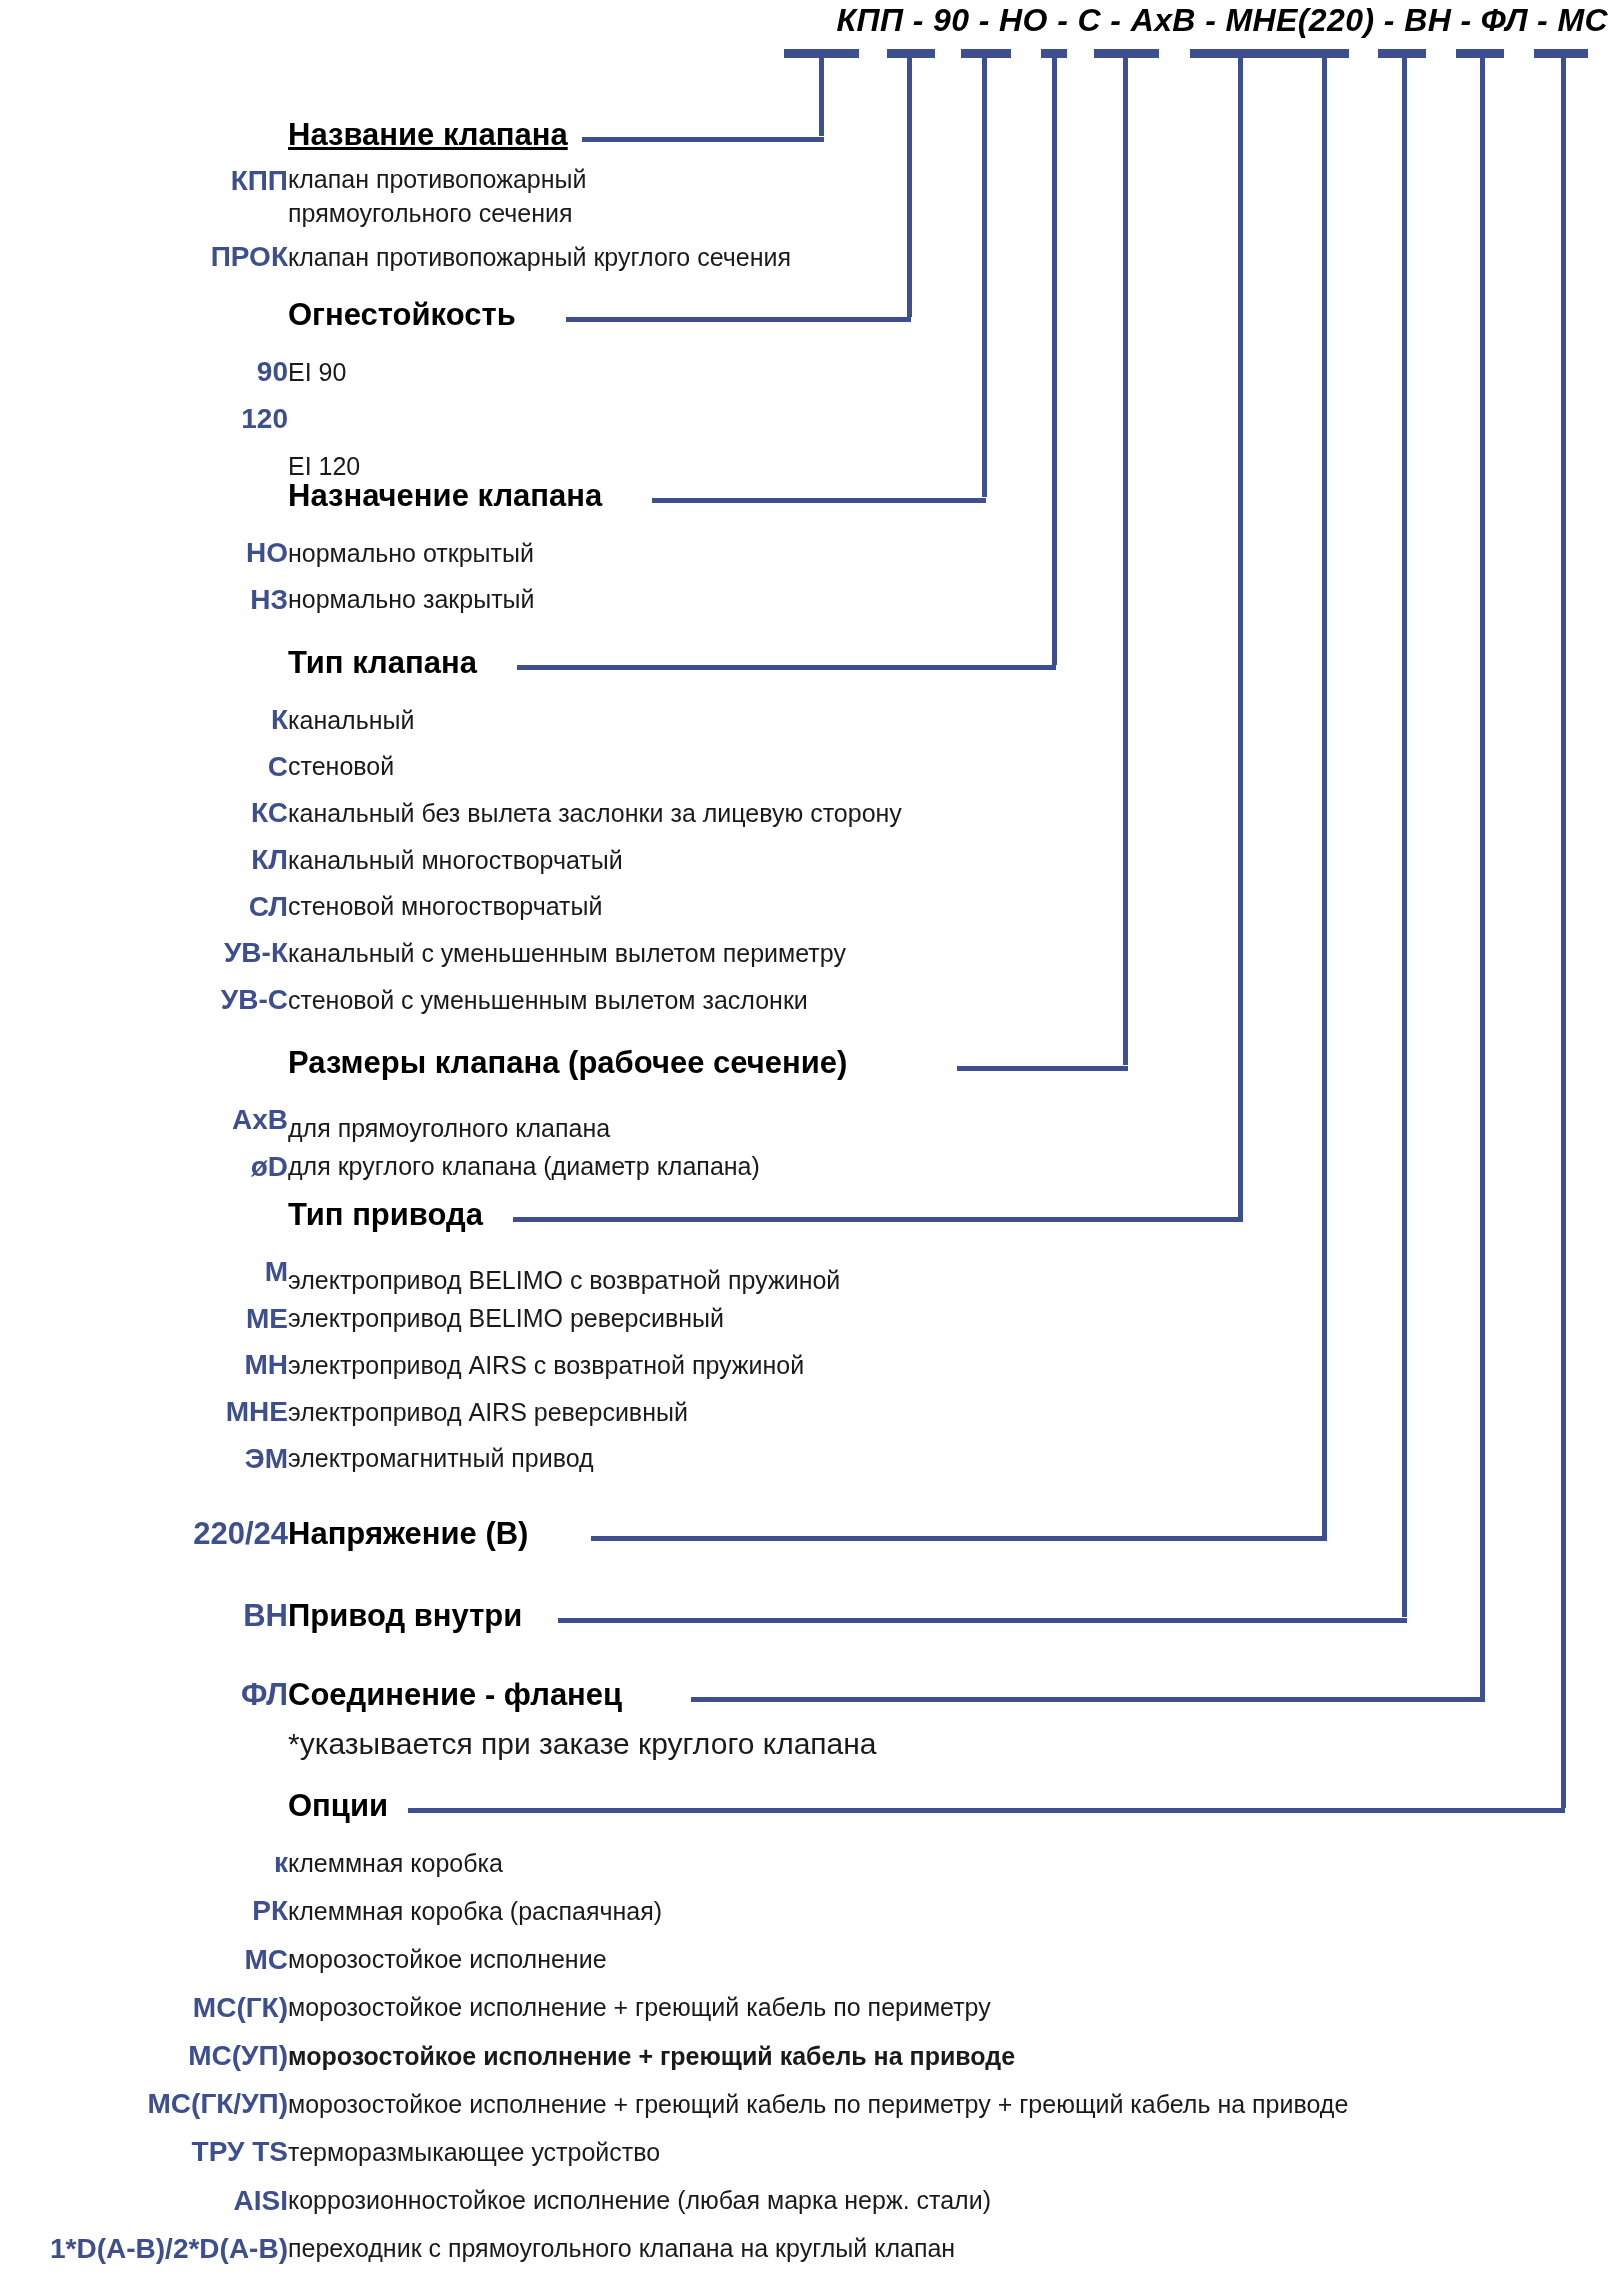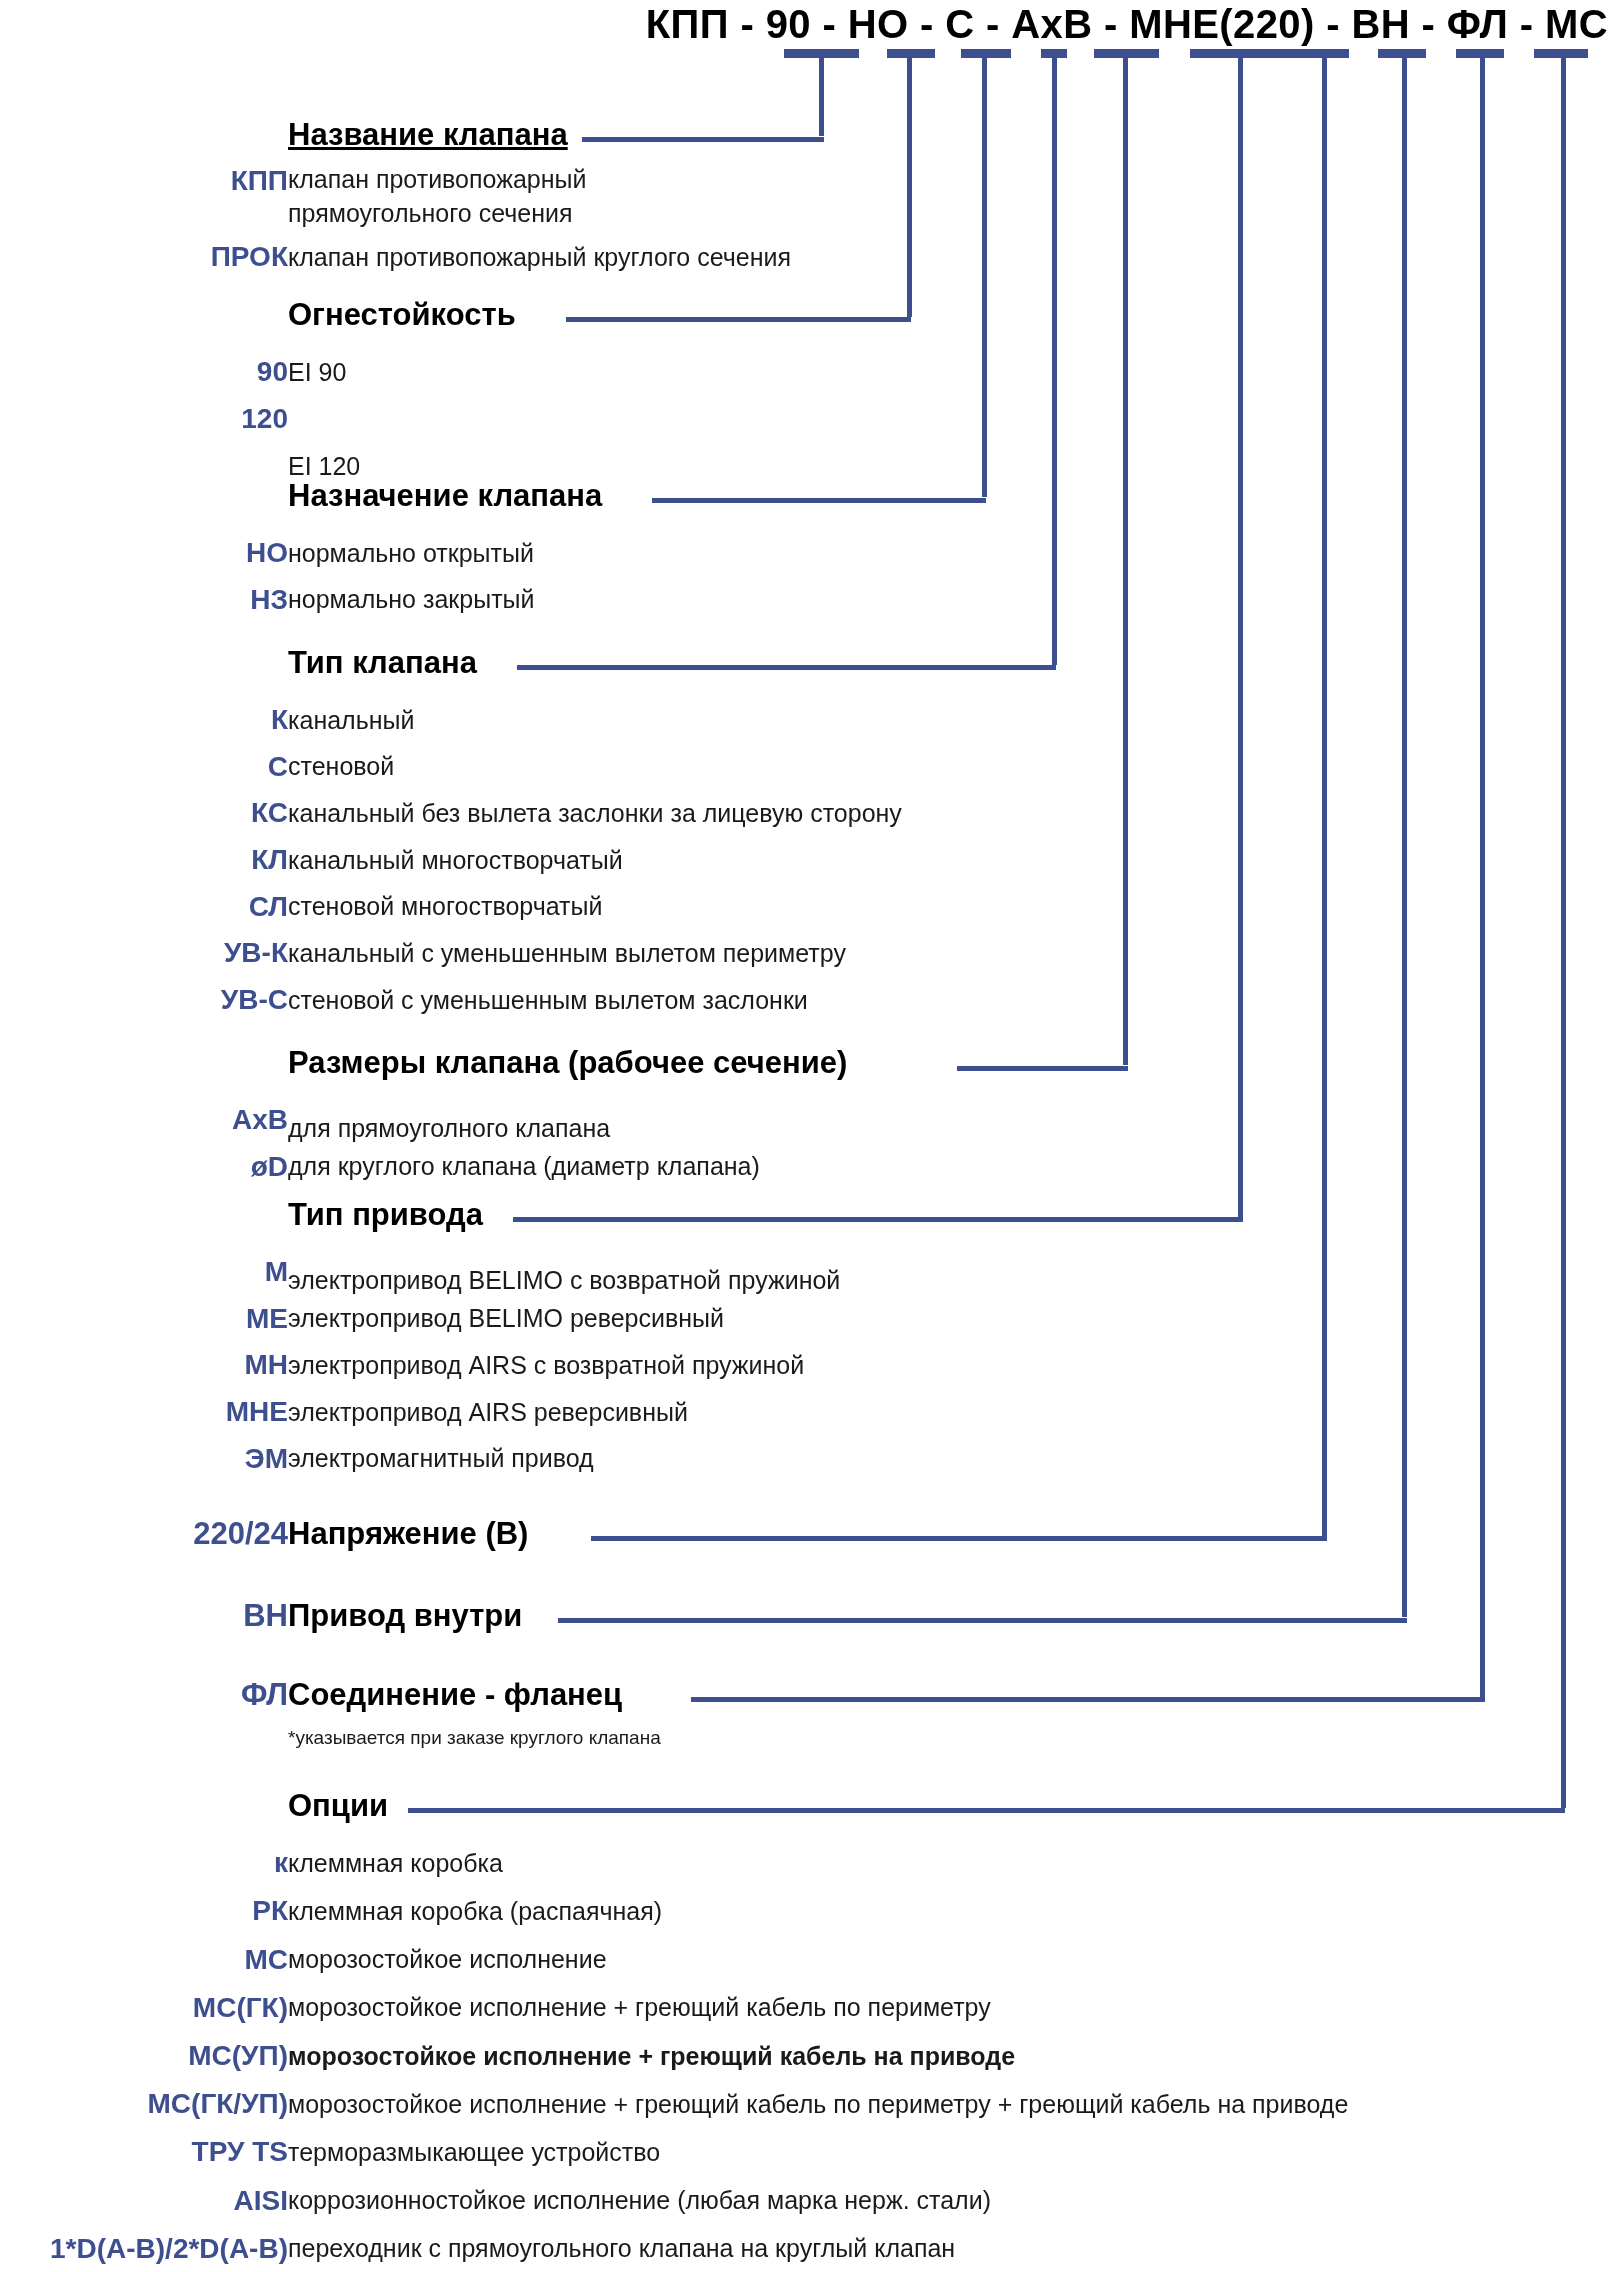--- a/index.html
+++ b/index.html
@@ -20,25 +20,26 @@
     position: absolute;
     left: 0;
     top: 0;
     width: 1622px;
     height: 54px;
   }
   #formula-text {
     position: absolute;
     right: 14px;
     top: 1.6px;
-    font-size: 40px;
+    font-size: 32px;
     font-weight: bold;
     color: #000000;
     letter-spacing: 0.4px;
     white-space: nowrap;
+    font-style: italic;
   }
 
   
   #connectors {
     position: absolute;
     left: 0;
     top: 0;
     width: 1622px;
     height: 2273px;
     pointer-events: none;
@@ -96,21 +97,21 @@
     width: 544px;
     text-align: right;
     font-size: 31px;
     font-weight: bold;
     color: #3e4f8f;
     white-space: nowrap;
   }
   .note {
     position: absolute;
     left: 288px;
-    font-size: 19px;
+    font-size: 30px;
     color: #1a1a1a;
     white-space: nowrap;
   }
 </style>
 </head>
 <body>
 
 <div id="formula-bar">
   <div id="formula-text">КПП - 90 - НО - С - АхВ - МНЕ(220) - ВН - ФЛ - МС</div>
 </div>

